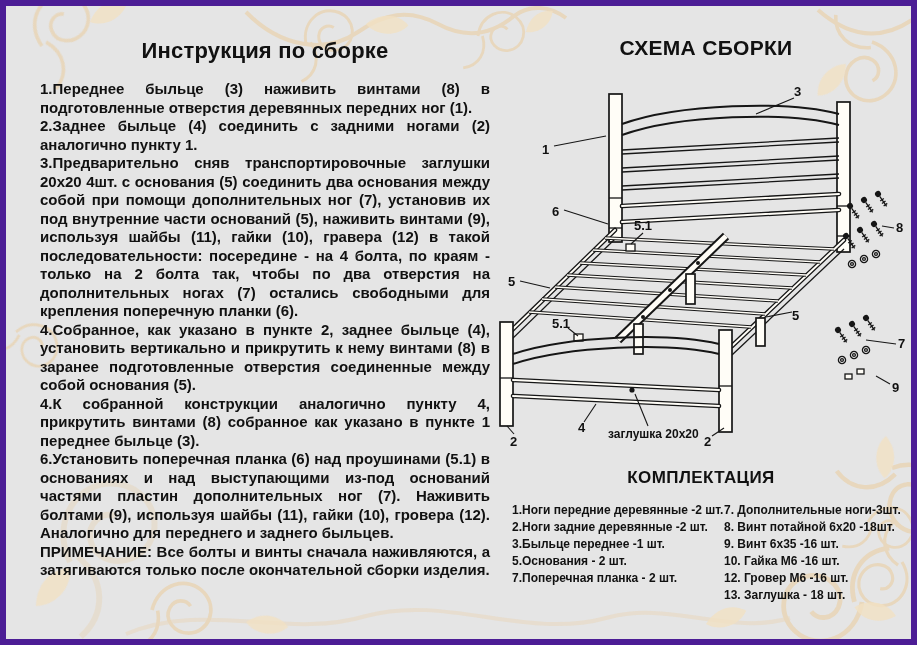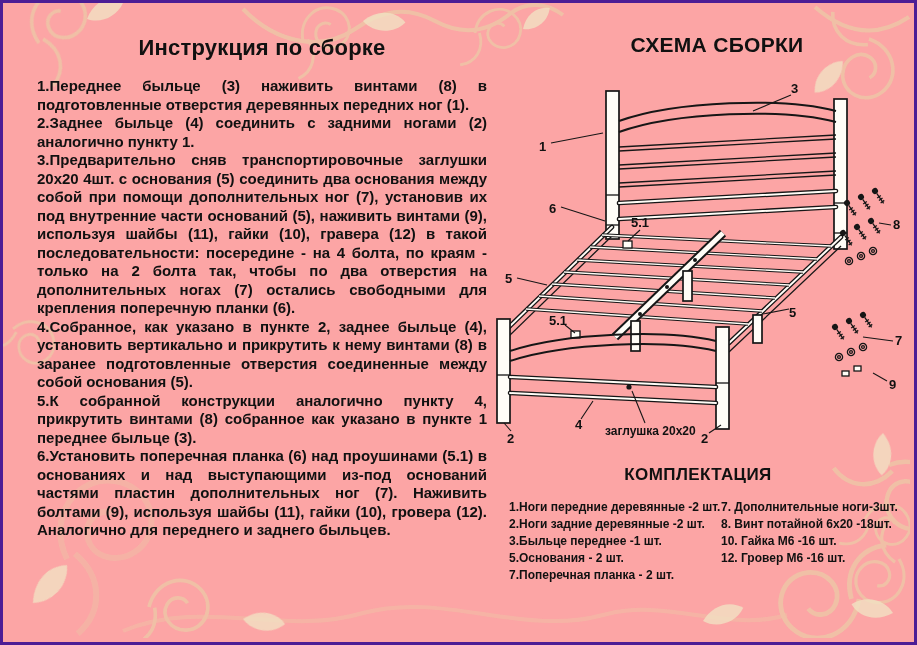--- a/index.html
+++ b/index.html
@@ -1,28 +1,28 @@
 <!DOCTYPE html>
 <html><head>
 <meta charset="utf-8">
 <style>
   html,body{margin:0;padding:0;background:#777;}
   .page{
     position:relative; width:917px; height:645px;
-    background:#fca5a5; border:3px solid #4c1d95; box-sizing:border-box;
+    background:#e5e5e5; border:6px solid #4c1d95; box-sizing:border-box;
     overflow:hidden; font-family:"Liberation Sans", sans-serif; color:#111;
   }
   .ornament{position:absolute; left:0; top:0; z-index:0;}
   .content{position:absolute; left:0; top:0; width:907px; height:635px; z-index:1;}
 
   .left-col{position:absolute; left:34px; top:18px; width:450px;}
   .left-title{font-size:22px; font-weight:700; text-align:center; margin:14px 0 16px 0; letter-spacing:.2px;}
   .steps p{margin:0; font-size:15px; line-height:1.235; font-weight:700; text-align:justify;}
 
-  .diagram-title{position:absolute; left:544px; top:30px; width:340px; margin:0;
+  .diagram-title{position:absolute; left:530px; top:30px; width:340px; margin:0;
     font-size:21px; font-weight:700; text-align:center; letter-spacing:.3px;}
   .diagram{position:absolute; left:492px; top:72px;}
   .diagram text{font-family:"Liberation Sans", sans-serif; font-weight:700; font-size:13px; fill:#111;}
   .diagram text.plug{font-size:12px; font-weight:600;}
   .ln{stroke:#161616; fill:none;}
   .rail{stroke:#161616; stroke-width:4.6; fill:none; stroke-linecap:round;}
   .railin{stroke:#fffdf7; stroke-width:2; fill:none; stroke-linecap:round;}
   .slat{stroke:#161616; stroke-width:3.4; fill:none;}
   .slatin{stroke:#fffdf7; stroke-width:1.4; fill:none;}
   .beam{stroke:#161616; stroke-width:9; fill:none;}
@@ -86,22 +86,23 @@
 
   <div class="content">
 
     <div class="left-col">
       <h1 class="left-title">Инструкция по сборке</h1>
       <div class="steps">
         <p>1.Переднее быльце (3) наживить винтами (8) в подготовленные отверстия деревянных передних ног (1).</p>
         <p>2.Заднее быльце (4) соединить с задними ногами (2) аналогично пункту 1.</p>
         <p>3.Предварительно сняв транспортировочные заглушки 20х20 4шт. с основания (5) соединить два основания между собой при помощи дополнительных ног (7), установив их под внутренние части оснований (5), наживить винтами (9), используя шайбы (11), гайки (10), гравера (12) в такой последовательности: посередине - на 4 болта, по краям - только на 2 болта так, чтобы по два отверстия на дополнительных ногах (7) остались свободными для крепления поперечную планки (6).</p>
         <p>4.Собранное, как указано в пункте 2, заднее быльце (4), установить вертикально и прикрутить к нему винтами (8) в заранее подготовленные отверстия соединенные между собой основания (5).</p>
-        <p>5.К собранной конструкции аналогично пункту 4, прикрутить винтами (8) собранное как указано в пункте 1 переднее быльце (3).</p>
+        <p>4.К собранной конструкции аналогично пункту 4, прикрутить винтами (8) собранное как указано в пункте 1 переднее быльце (3).</p>
         <p>6.Установить поперечная планка (6) над проушинами (5.1) в основаниях и над выступающими из-под оснований частями пластин дополнительных ног (7). Наживить болтами (9), используя шайбы (11), гайки (10), гровера (12). Аналогично для переднего и заднего быльцев.</p>
+        <p>ПРИМЕЧАНИЕ: Все болты и винты сначала наживляются, а затягиваются только после окончательной сборки изделия.</p>
       </div>
     </div>
 
     <h1 class="diagram-title">СХЕМА СБОРКИ</h1>
 
     <svg class="diagram" width="418" height="378" viewBox="0 0 418 378">
       <defs>
         <g id="screw">
           <circle cx="0" cy="0" r="3" class="hwf"></circle>
           <line x1="0" y1="3" x2="0" y2="15" class="hw"></line>
@@ -246,19 +247,21 @@
       <ul class="parts-col1">
         <li>1.Ноги передние деревянные -2 шт.</li>
         <li>2.Ноги задние деревянные -2 шт.</li>
         <li>3.Быльце переднее -1 шт.</li>
         <li>5.Основания - 2 шт.</li>
         <li>7.Поперечная планка - 2 шт.</li>
       </ul>
       <ul class="parts-col2">
         <li>7. Дополнительные ноги-3шт.</li>
         <li>8. Винт потайной 6х20 -18шт.</li>
+        <li>9. Винт 6х35 -16 шт.</li>
         <li>10. Гайка М6 -16 шт.</li>
         <li>12. Гровер М6 -16 шт.</li>
+        <li>13. Заглушка - 18 шт.</li>
       </ul>
     </div>
 
   </div>
 </div>
 
 </body></html>

